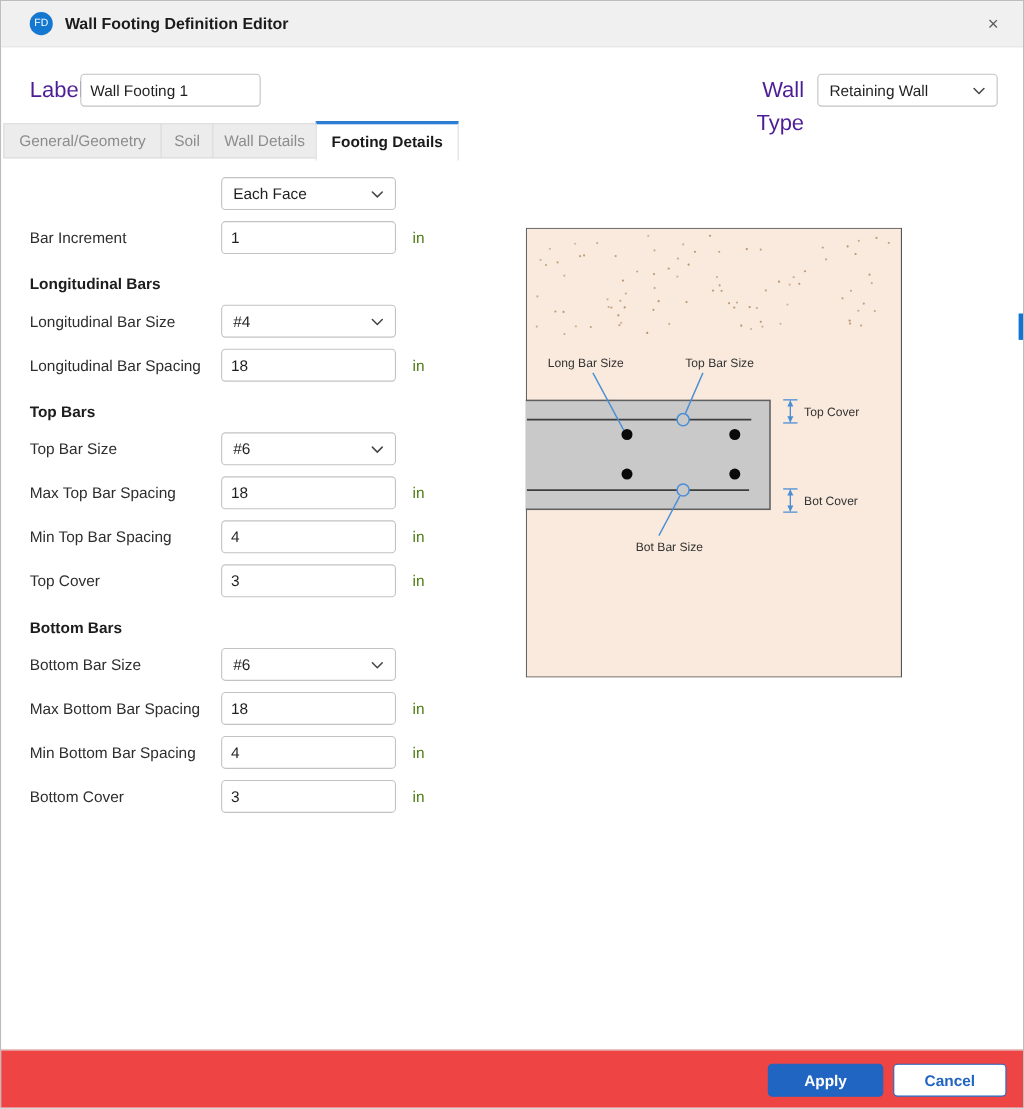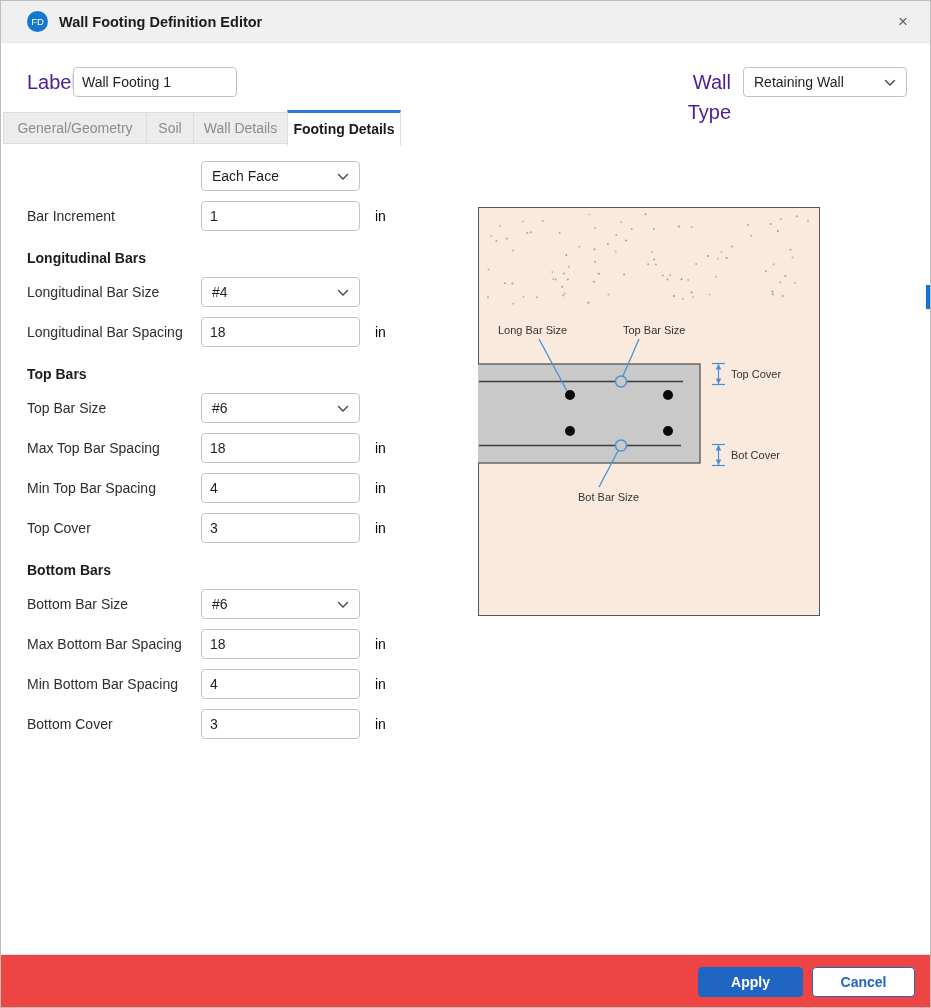--- a/index.html
+++ b/index.html
@@ -49,21 +49,21 @@
     height: 36px; background: #ffffff; border-bottom: none;
     border-top: 3px solid #2b7cd3; color: #1a1a1a; font-weight: bold;
   }
   
   .frow { position: absolute; left: 26px; width: 382px; height: 30px; }
   .flabel {
     position: absolute; left: 0; top: 0; width: 172px; line-height: 30px;
     font-size: 14px; color: #2e2e2e; white-space: nowrap; overflow: hidden;
   }
   .frow .dropdown, .frow .text-input { left: 174px; top: 0; width: 159px; }
-  .unit { position: absolute; left: 348px; line-height: 30px; font-size: 14px; color: #000000; }
+  .unit { position: absolute; left: 348px; line-height: 30px; font-size: 14px; color: #4d7c0f; }
   .section-heading {
     position: absolute; left: 26px; font-size: 14px; font-weight: bold; color: #1c1c1c;
   }
   
   .diagram { position: absolute; left: 477px; top: 206px; }
   
   .scroll-thumb { position: absolute; right: 0; top: 284px; width: 4px; height: 24px; background: #1273d2; }
   
   .footer {
     position: absolute; left: 0; right: 0; bottom: 0; height: 53px;
@@ -96,21 +96,21 @@
     <span class="dd-value">Retaining Wall</span>
     <span><svg viewBox="0 0 12 8" width="12" height="8">
           <path d="M1.5 1.5 L6 6 L10.5 1.5" fill="none" stroke="#454545" stroke-width="1.4" stroke-linecap="round"></path>
         </svg></span>
   </div>
 
   <div class="tabbar">
     <div class="tab" style="width:144px;">General/Geometry</div>
     <div class="tab" style="width:48px;">Soil</div>
     <div class="tab" style="width:95px;">Wall Details</div>
-    <div class="tab active" style="width:114px;">Footing Details</div>
+    <div class="tab active" style="width:130px;">Footing Details</div>
   </div>
 
   <div class="frow" style="top:160px;">
     <div class="dropdown">
       <span class="dd-value">Each Face</span>
       <span><svg viewBox="0 0 12 8" width="12" height="8">
             <path d="M1.5 1.5 L6 6 L10.5 1.5" fill="none" stroke="#454545" stroke-width="1.4" stroke-linecap="round"></path>
           </svg></span>
     </div>
   </div>

